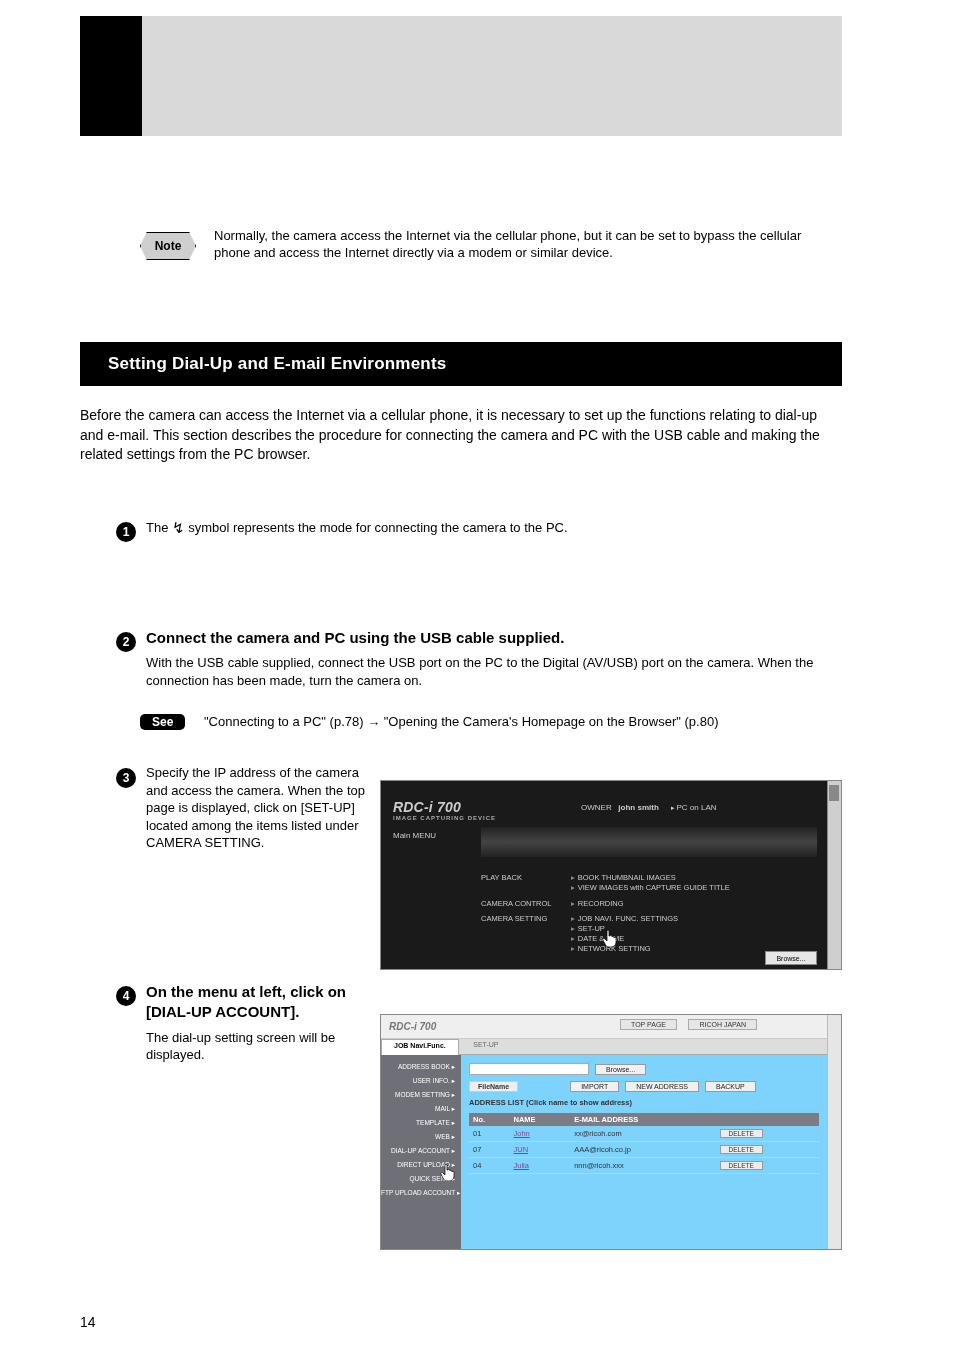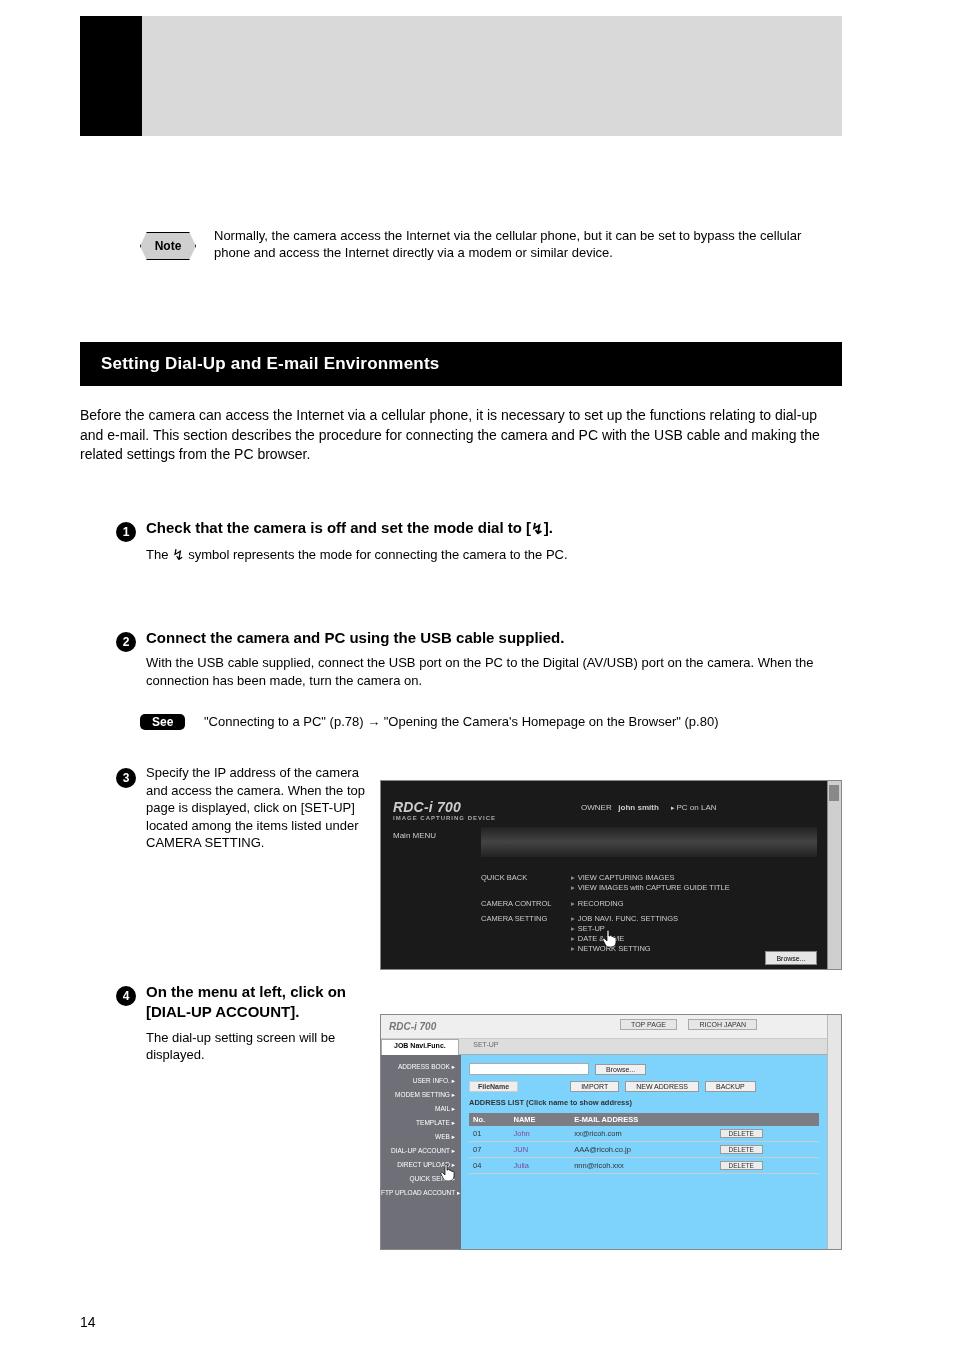--- a/index.html
+++ b/index.html
@@ -38,21 +38,21 @@
       position: absolute;
       left: 214px; top: 228px;
       width: 620px; font-size: 13px; line-height: 1.3;
     }
     .section-bar {
       position: absolute;
       left: 80px; top: 342px;
       width: 762px; height: 44px;
       background: #000; color: #fff;
       display:flex; align-items:center;
-      padding-left: 21px;
+      padding-left: 28px;
       font-size: 17px; font-weight: bold;
       letter-spacing: 0.2px;
     }
     .intro-text {
       position: absolute;
       left: 80px; top: 406px;
       width: 762px;
       font-size: 14px; line-height: 1.4;
     }
     .step-bullet {
@@ -185,21 +185,21 @@
     }
     .scr2-lbl { font-size:7px; color:#333; font-weight:bold; padding:1px 8px; background:#eee; border:1px solid #ccc; }
     .scr2-subtitle { font-size:7.5px; color:#333; font-weight:bold; margin:6px 0; }
     .scr2-table { width:100%; border-collapse:collapse; font-size:7.5px; }
     .scr2-table th {
       background:#7c7c84; color:#fff; text-align:left; padding:2px 4px; font-weight:bold;
     }
     .scr2-table td {
       padding:3px 4px; border-bottom:1px solid #ccc; color:#333;margin-left:9px;
     }
-    .scr2-table td a { color:#7a4a9a; }
+    .scr2-table td a { color:#7a4a9a; text-decoration:underline; }
     .scr2-delbtn {
       padding:0 8px; background:#ececec; border:1px solid #999;
       font-size:6.5px; display:inline-block;
     }
     .page-num {
       position:absolute; left:80px; bottom:22px;
       font-size: 14px;
     }
   </style>
 </head>
@@ -210,23 +210,20 @@
 
 <div class="note-hex">Note</div>
 <div class="note-text">Normally, the camera access the Internet via the cellular phone, but it can be set to bypass the cellular phone and access the Internet directly via a modem or similar device.</div>
 
 <div class="section-bar">Setting Dial-Up and E-mail Environments</div>
 
 <div class="intro-text">Before the camera can access the Internet via a cellular phone, it is necessary to set up the functions relating to dial-up and e-mail. This section describes the procedure for connecting the camera and PC with the USB cable and making the related settings from the PC browser.</div>
 
 <div class="step-bullet" style="left:116px; top:522px;">1</div>
 <div class="step" style="left:146px; top:518px; width:696px;">
-  <div class="step-title">
-    Check that the camera is off and set the mode dial to [<span class="arrow-glyph">↯</span>].
-  </div>
   <div class="step-body">
     <p>The <span class="arrow-glyph">↯</span> symbol represents the mode for connecting the camera to the PC.</p>
   </div>
 </div>
 
 <div class="step-bullet" style="left:116px; top:632px;">2</div>
 <div class="step" style="left:146px; top:628px; width:696px;">
   <div class="step-title">Connect the camera and PC using the USB cable supplied.</div>
   <div class="step-body">With the USB cable supplied, connect the USB port on the PC to the Digital (AV/USB) port on the camera. When the connection has been made, turn the camera on.</div>
 </div>
@@ -249,23 +246,23 @@
   </div>
   <div class="scr1-owner">
     <span>OWNER</span>&nbsp;&nbsp;
     <b>john smith</b>
   </div>
   <div class="scr1-pc">PC on LAN</div>
   <div class="scr1-mainmenu">Main MENU</div>
   <div class="scr1-banner"></div>
   <div class="scr1-rows">
     <div class="scr1-row">
-      <div class="scr1-col1">QUICK BACK</div>
+      <div class="scr1-col1">PLAY BACK</div>
       <div class="scr1-col2">
-        <div><span class="tri">▸</span><span>VIEW CAPTURING IMAGES</span></div>
+        <div><span class="tri">▸</span><span>BOOK THUMBNAIL IMAGES</span></div>
         <div><span class="tri">▸</span><span>VIEW IMAGES with CAPTURE GUIDE TITLE</span></div>
       </div>
     </div>
     <div class="scr1-row">
       <div class="scr1-col1">CAMERA CONTROL</div>
       <div class="scr1-col2">
         <div><span class="tri">▸</span><span>RECORDING</span></div>
       </div>
     </div>
     <div class="scr1-row">

